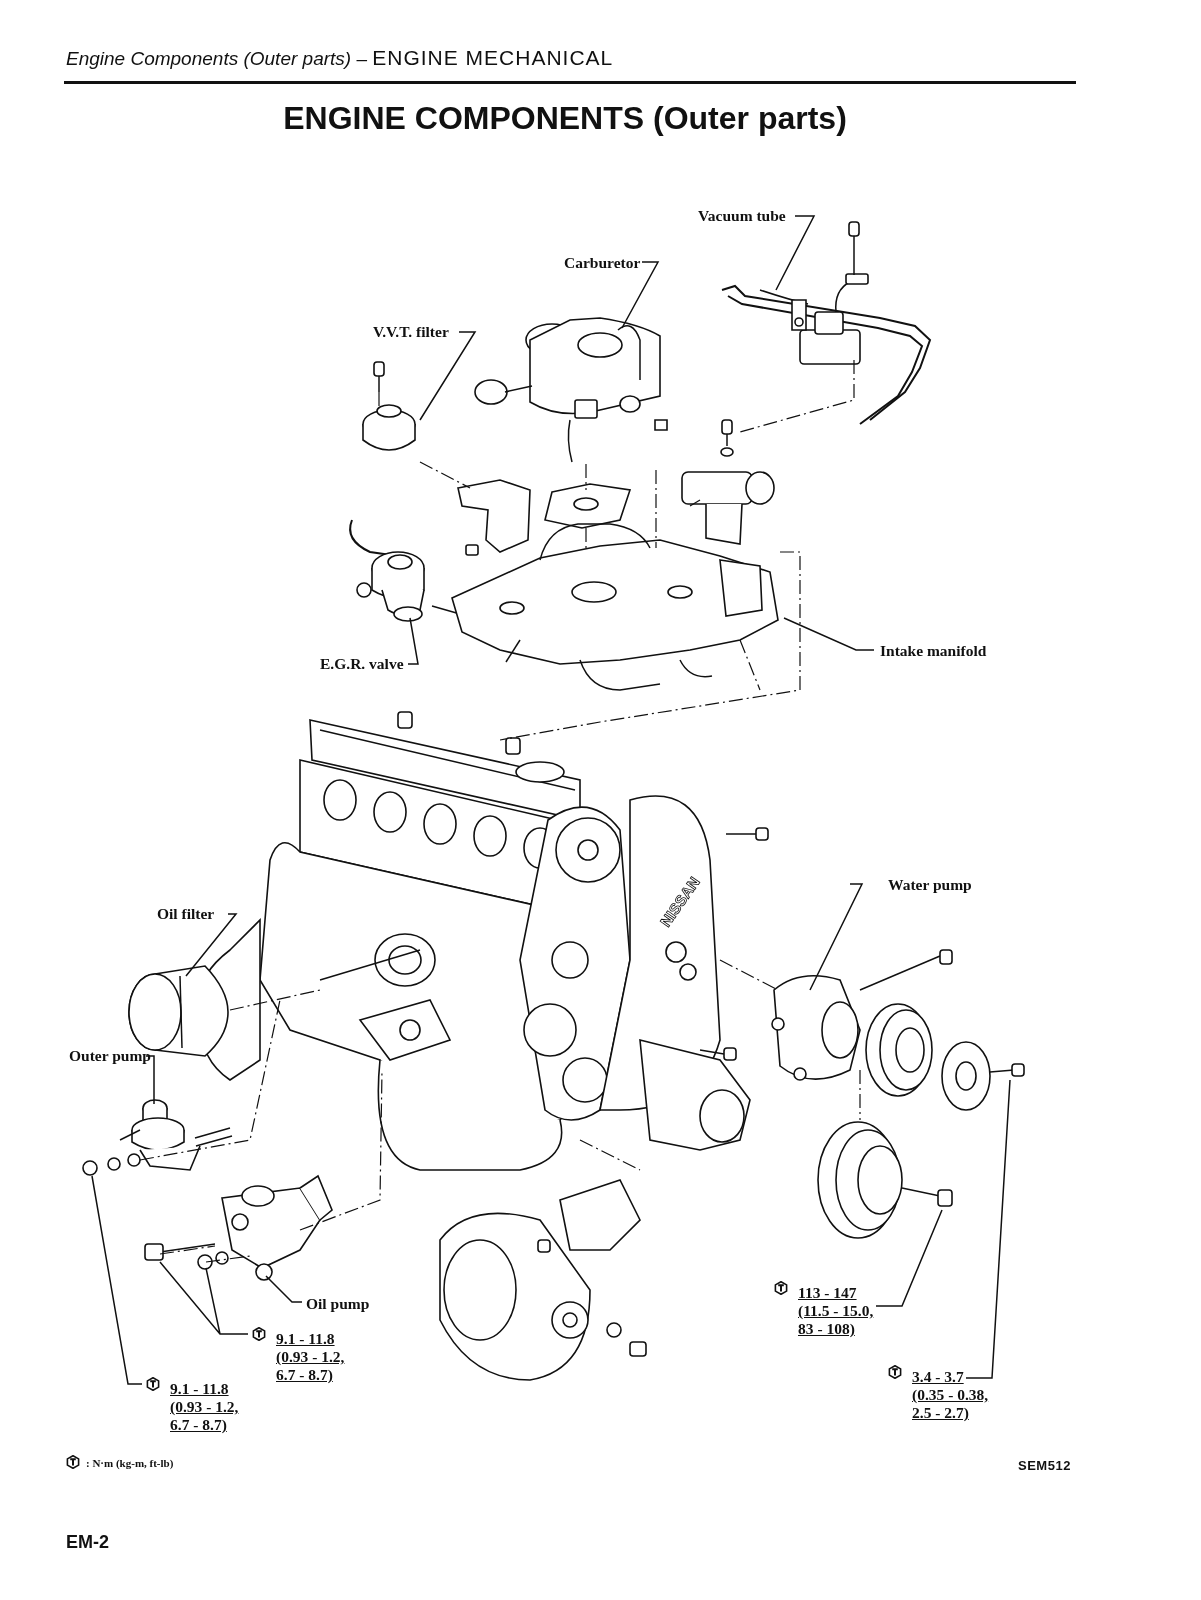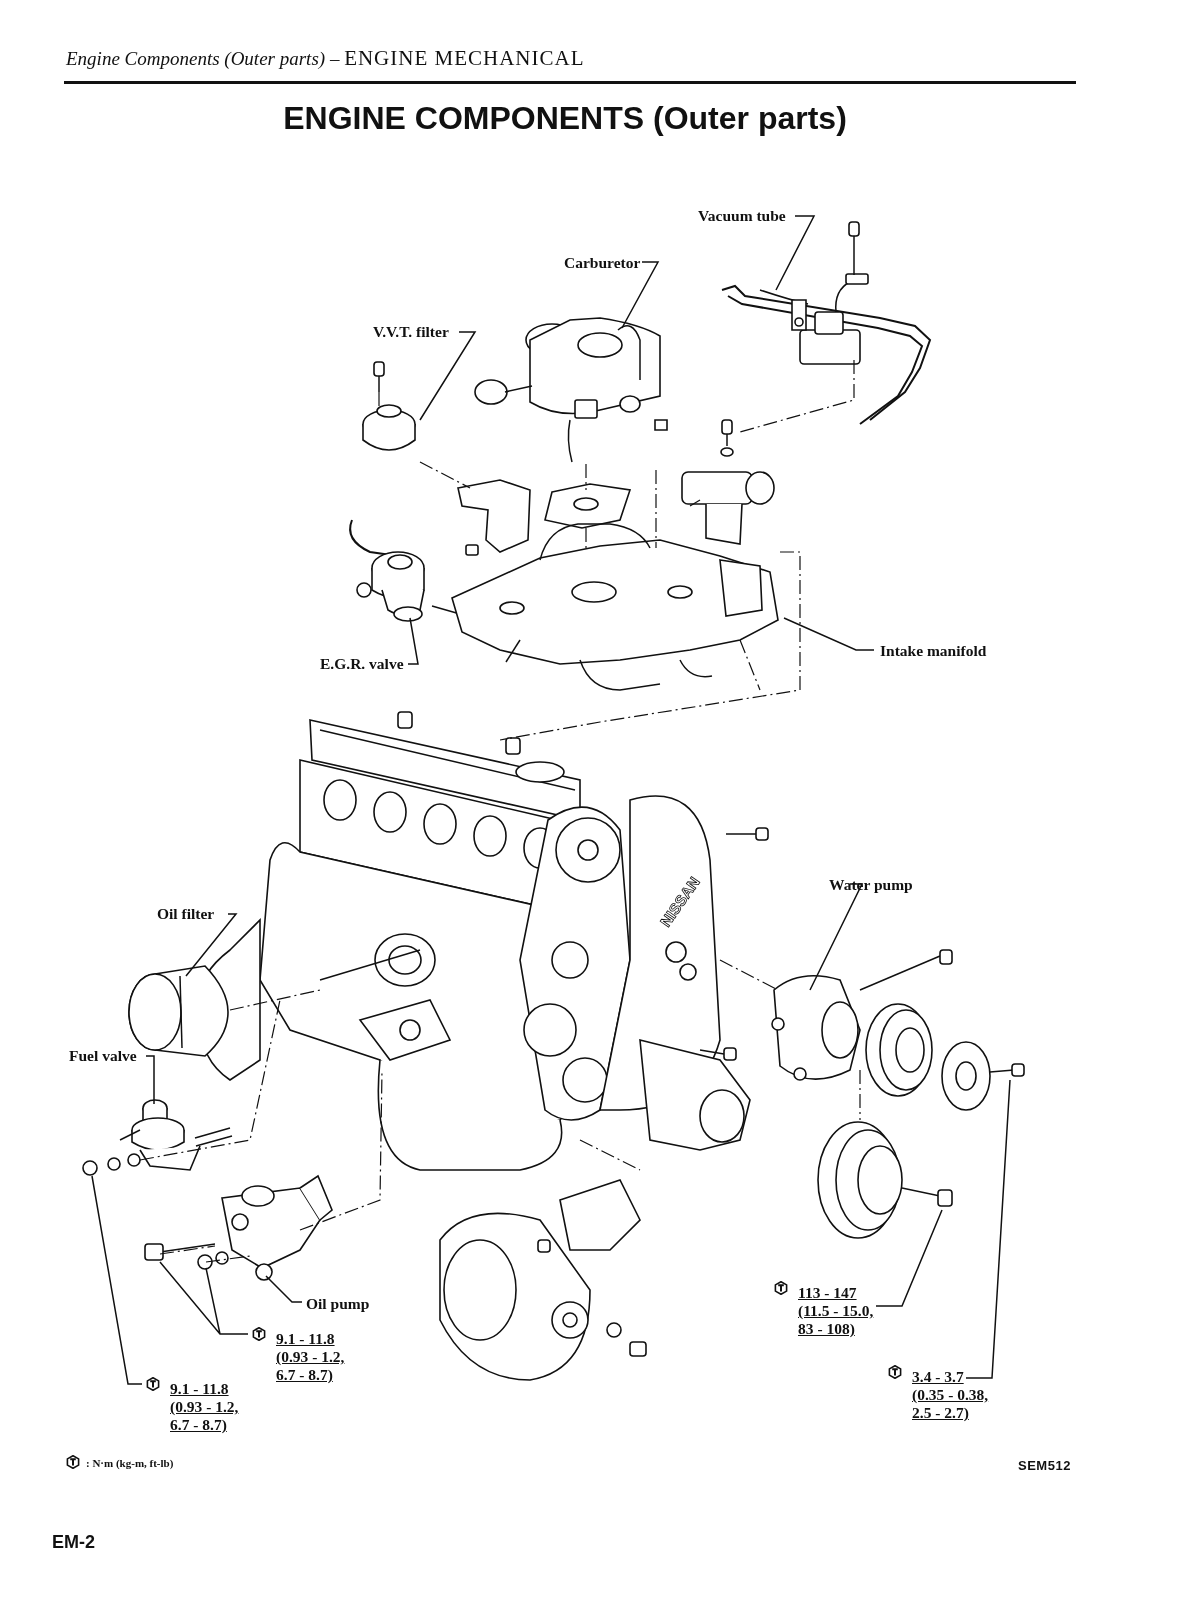--- a/index.html
+++ b/index.html
@@ -1,31 +1,31 @@
 <!DOCTYPE html>
 <html><head>
 <meta charset="utf-8">
 <style>
   html, body { margin: 0; padding: 0; background: #ffffff; }
   body { width: 1201px; height: 1600px; position: relative; overflow: hidden; color: #111; }
   .abs { position: absolute; }
-  .running-head { left: 66px; top: 46px; font-family: Liberation Serif, serif; font-size: 19px; white-space: nowrap; }
+  .running-head { left: 66px; top: 46px; font-family: Liberation Sans, sans-serif; font-size: 19px; white-space: nowrap; }
   .running-head .rh-italic { font-style: italic; }
   .running-head .rh-caps { font-size: 21px; letter-spacing: 1px; }
   .head-rule { left: 64px; top: 81px; width: 1012px; height: 3px; background: #111; }
   .page-title { left: 0; width: 1130px; top: 100px; text-align: center; font-family: "Liberation Sans", sans-serif; font-weight: bold; font-size: 32px; }
   .lbl { font-family: "Liberation Serif", serif; font-weight: bold; font-size: 15.5px; white-space: nowrap; line-height: 1; }
   .torque { font-family: "Liberation Serif", serif; font-weight: bold; font-size: 15.5px; line-height: 18px; white-space: nowrap; }
   .torque .t-icon { display: inline-block; width: 14px; height: 14px; position: absolute; left: 0; top: 1px; }
   .torque .t-text { position: absolute; left: 24px; top: 4px; text-decoration: underline; }
   .torque .t-text div { height: 18px; }
   .legend { left: 66px; top: 1455px; font-family: "Liberation Serif", serif; font-weight: bold; font-size: 11px; white-space: nowrap; }
   .legend .t-icon { display: inline-block; width: 14px; height: 14px; vertical-align: -2px; margin-right: 6px; }
   .fig-code { left: 1018px; top: 1458px; font-family: "Liberation Sans", sans-serif; font-weight: bold; font-size: 13px; letter-spacing: 0.5px; text-align: right; }
-  .page-num { left: 52px; top: 1532px; font-family: "Liberation Sans", sans-serif; font-weight: bold; font-size: 18px; }
+  .page-num { left: 66px; top: 1532px; font-family: "Liberation Sans", sans-serif; font-weight: bold; font-size: 18px; }
   svg.diagram { position: absolute; left: 0; top: 0; }
   svg.diagram * { vector-effect: non-scaling-stroke; }
   .ln { stroke: #111; stroke-width: 1.5; fill: none; }
   .ln2 { stroke: #111; stroke-width: 2; fill: none; }
   .part { stroke: #111; stroke-width: 1.6; fill: #fff; }
   .dash { stroke: #111; stroke-width: 1.2; fill: none; stroke-dasharray: 14 4 2 4; }
 </style>
 </head>
 <body>
 
@@ -272,23 +272,23 @@
     <path class="ln" d="M876,1306 L902,1306 L942,1210"></path>
     <path class="ln" d="M966,1378 L992,1378 L1010,1080"></path>
   </g>
 </svg>
 
 <div class="abs lbl" style="left:698px; top:208px;">Vacuum tube</div>
 <div class="abs lbl" style="left:564px; top:255px;">Carburetor</div>
 <div class="abs lbl" style="left:373px; top:324px;">V.V.T. filter</div>
 <div class="abs lbl" style="left:320px; top:656px;">E.G.R. valve</div>
 <div class="abs lbl" style="left:880px; top:643px;">Intake manifold</div>
-<div class="abs lbl" style="left:829px; top:877px;">Water pump</div>
+<div class="abs lbl" style="left:888px; top:877px;">Water pump</div>
 <div class="abs lbl" style="left:157px; top:906px;">Oil filter</div>
-<div class="abs lbl" style="left:69px; top:1048px;">Fuel valve</div>
+<div class="abs lbl" style="left:69px; top:1048px;">Outer pump</div>
 <div class="abs lbl" style="left:306px; top:1296px;">Oil pump</div>
 
 <div class="abs torque" style="left:252px; top:1326px; width:140px; height:56px;">
   <svg class="t-icon" viewBox="0 0 20 20">
       <use href="#hexT"></use>
     </svg>
   <div class="t-text">
     <div>9.1 - 11.8</div>
     <div>(0.93 - 1.2,</div>
     <div>6.7 - 8.7)</div>

